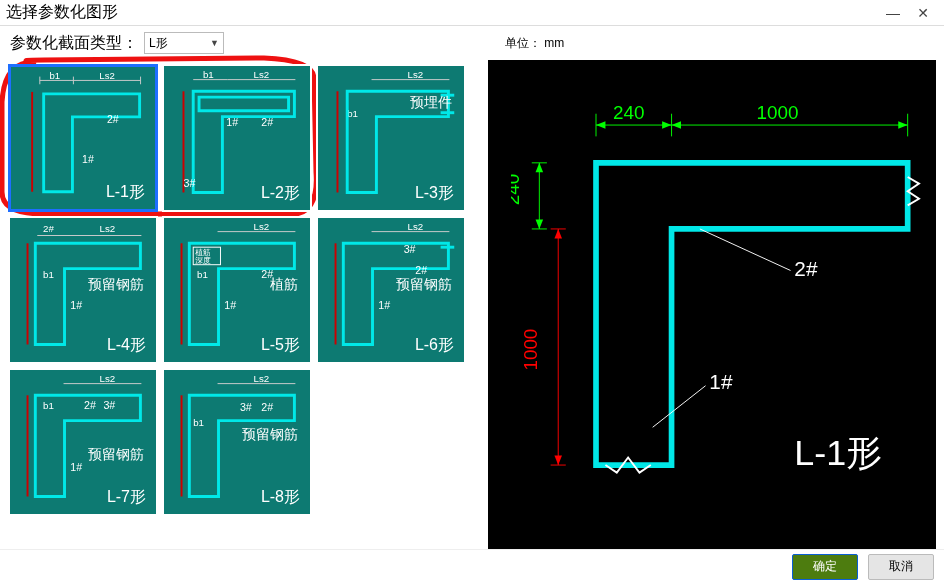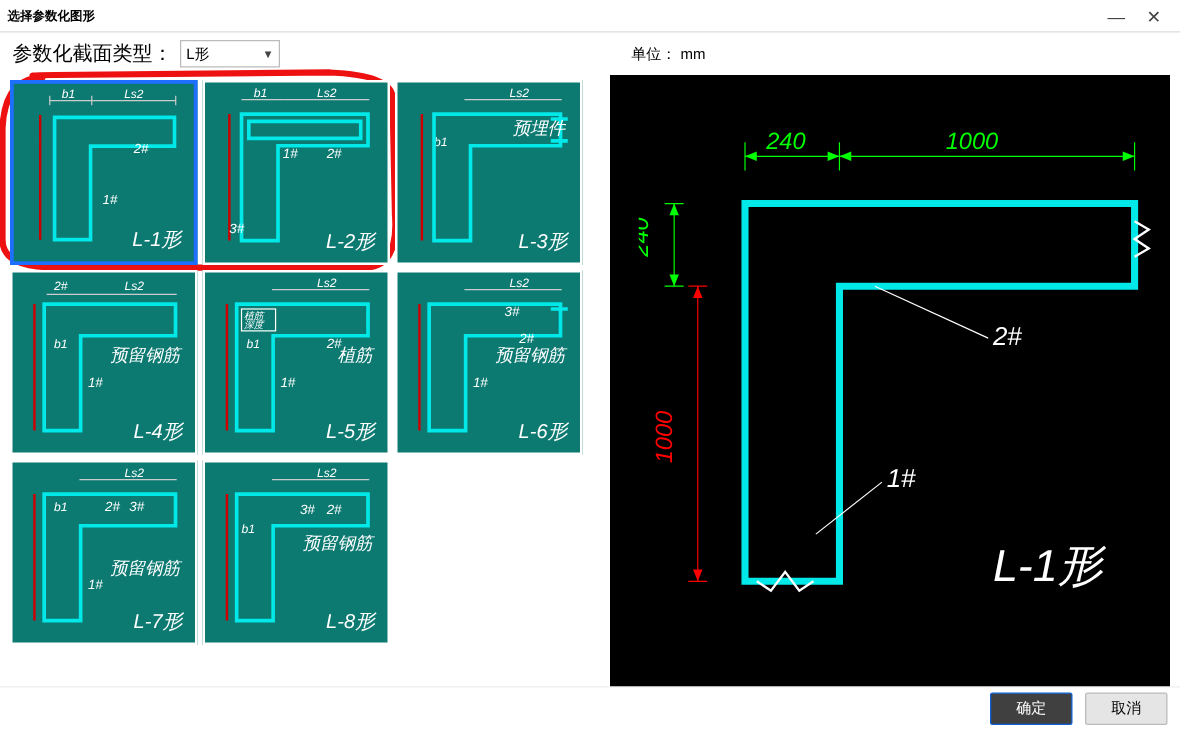--- a/index.html
+++ b/index.html
@@ -1,26 +1,26 @@
 <!DOCTYPE html>
 <html><head>
 <meta charset="utf-8">
 <style>
 * { box-sizing: border-box; margin: 0; padding: 0; }
 body { font-family: "Microsoft YaHei", sans-serif; font-size: 12px; background: #fff; width: 944px; height: 583px; overflow: hidden; }
 .titlebar { height: 26px; display: flex; align-items: center; padding: 0 6px; background: #fff; border-bottom: 1px solid #ddd; }
-.titlebar .title { flex: 1; font-size: 10px; font-weight: bold; }
+.titlebar .title { flex: 1; font-size: 16px; }
 .titlebar .winbtn { width: 30px; height: 22px; display: inline-flex; align-items: center; justify-content: center; color: #444; font-size: 14px; cursor: pointer; }
 .toolbar { height: 34px; display: flex; align-items: center; padding: 4px 10px; gap: 6px; }
 .toolbar label { font-size: 16px; }
 .toolbar .select { border: 1px solid #bbb; height: 22px; width: 80px; padding: 0 4px; display: inline-flex; align-items: center; justify-content: space-between; background: #fff; }
 .toolbar .select .caret { font-size: 9px; color: #444; }
 .toolbar .spacer { flex: 1; }
 .toolbar .unit { position: absolute; left: 505px; }
-.main { display: flex; height: calc(100% - 26px - 34px - 34px); font-style: italic; }
+.main { display: flex; height: calc(100% - 26px - 34px - 34px); }
 .left { width: 480px; padding: 4px 8px; display: grid; grid-template-columns: repeat(3, 150px); grid-auto-rows: 148px; gap: 4px; position: relative; }
 .thumb { background: #0d7a72; border: 2px solid #fff; position: relative; cursor: pointer; overflow: hidden; }
 .thumb.selected { border: 3px solid #1e6fff; }
 .thumb svg { width: 100%; height: 100%; }
 .thumb .shape { stroke: #00e8e8; stroke-width: 3; fill: none; }
 .thumb .dim { stroke: #ccc; stroke-width: 1; }
 .thumb .redside { stroke: #c00; stroke-width: 2; }
 .thumb .lbl { fill: #fff; font-size: 11px; }
 .thumb .lblsm { fill: #fff; font-size: 10px; }
 .thumb .name { position: absolute; bottom: 6px; right: 10px; color: #fff; font-size: 16px; }
@@ -30,21 +30,21 @@
 .preview svg { width: 100%; height: 100%; }
 .pv-shape { stroke: #00e8e8; stroke-width: 6; fill: none; }
 .pv-dim { stroke: #0f0; stroke-width: 1; }
 .pv-dimtxt { fill: #0f0; font-size: 20px; }
 .pv-redline { stroke: #f00; stroke-width: 1; }
 .pv-redtxt { fill: #f00; font-size: 20px; }
 .pv-white { fill: #fff; font-size: 22px; }
 .pv-name { fill: #fff; font-size: 38px; }
 .footer { height: 34px; display: flex; align-items: center; justify-content: flex-end; padding: 0 10px; gap: 10px; border-top: 1px solid #eee; }
 .btn { height: 26px; padding: 0 20px; border: 1px solid #bbb; background: #e5e5e5; border-radius: 2px; cursor: pointer; display: inline-flex; align-items: center; }
-.btn.primary { background: #404040; color: #fff; border-color: #0a5fd6; }
+.btn.primary { background: #4d7c0f; color: #fff; border-color: #0a5fd6; }
 </style>
 </head>
 <body>
 
 <div class="titlebar">
   <span class="title">选择参数化图形</span>
   <span class="winbtn">—</span>
   <span class="winbtn">✕</span>
 </div>
 

